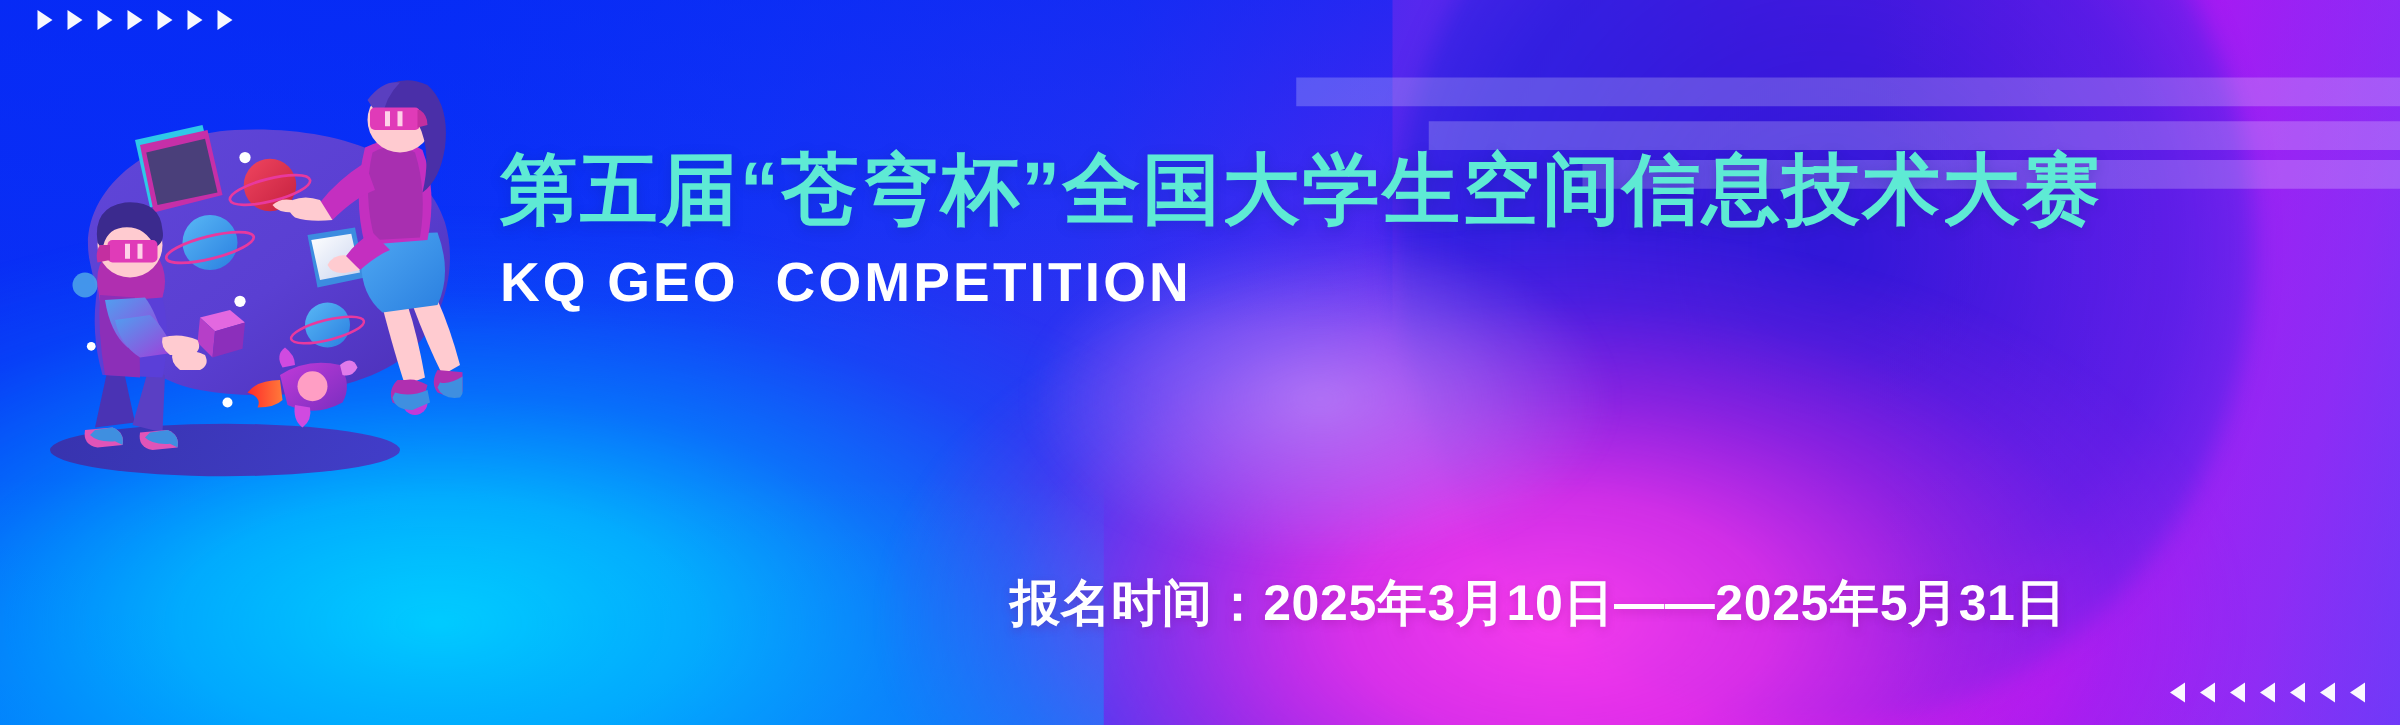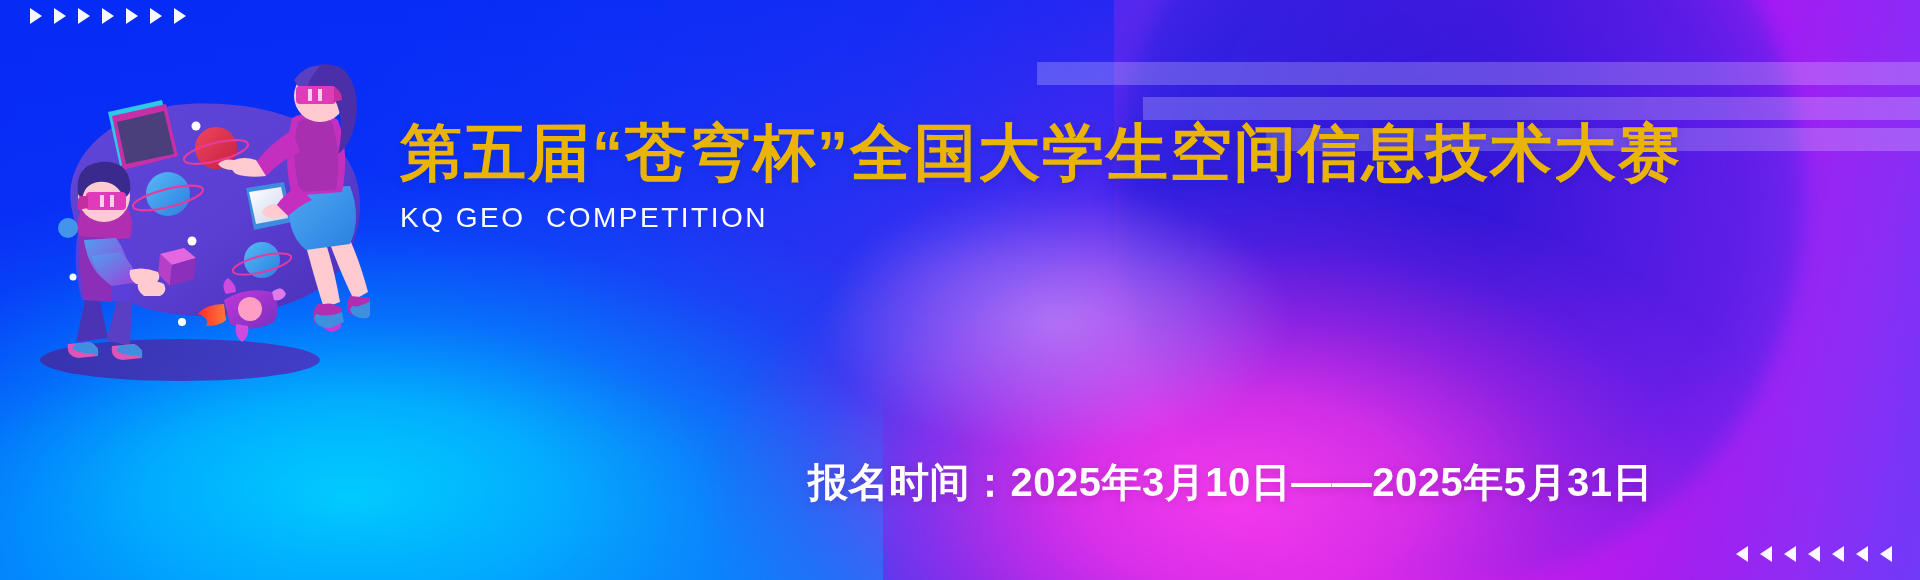--- a/index.html
+++ b/index.html
@@ -103,28 +103,28 @@
   .tri.r{border-left:12px solid rgba(255,255,255,0.97);}
   .tri.l{border-right:12px solid rgba(255,255,255,0.97);}
 
   
   .illus{position:absolute;left:20px;top:60px;width:350px;height:330px;}
   .illus svg{display:block;width:100%;height:100%;}
 
   
   .text-col{position:absolute;left:400px;top:118px;width:1500px;}
   .title-cn{
-    font-size:62px;font-weight:bold;color:#eab308;
+    font-size:62px;font-weight:bold;color:#5eead4;
     letter-spacing:2px;line-height:1.12;
     white-space:nowrap;
     text-shadow:0 2px 10px rgba(0,30,120,0.22);
   }
   .title-en{
     margin-top:16px;
-    font-size:28px;font-weight:400;color:#ffffff;
+    font-size:44px;font-weight:700;color:#ffffff;
     letter-spacing:2.5px;white-space:pre;
     line-height:1.1;
   }
   .date-line{
     position:absolute;left:808px;top:455px;
     font-size:40px;font-weight:bold;color:#ffffff;
     letter-spacing:0.5px;white-space:nowrap;
     text-shadow:0 2px 8px rgba(120,0,110,0.25);
   }
 </style>

